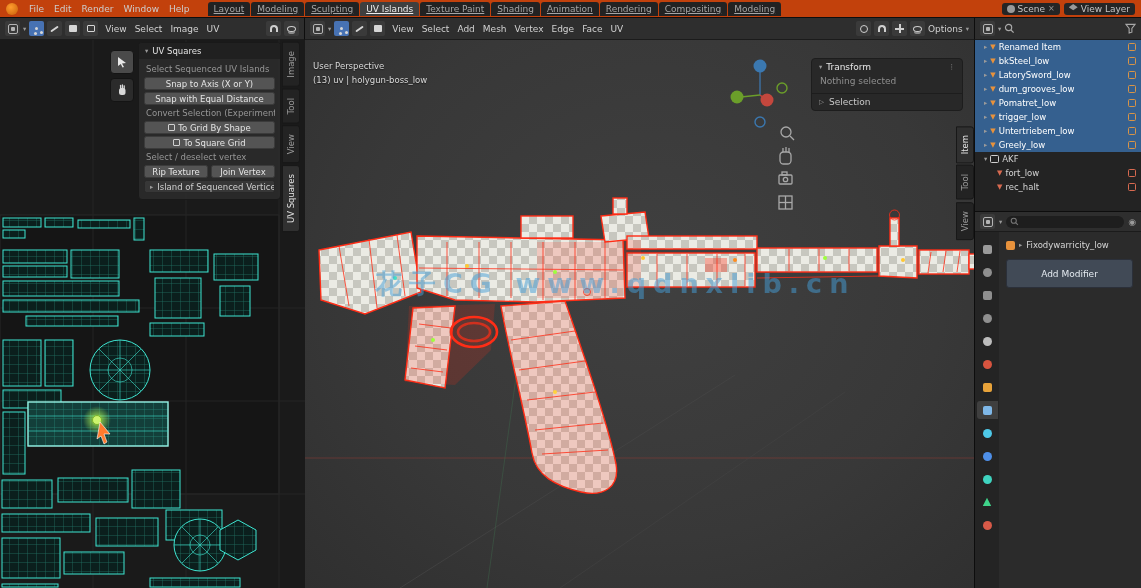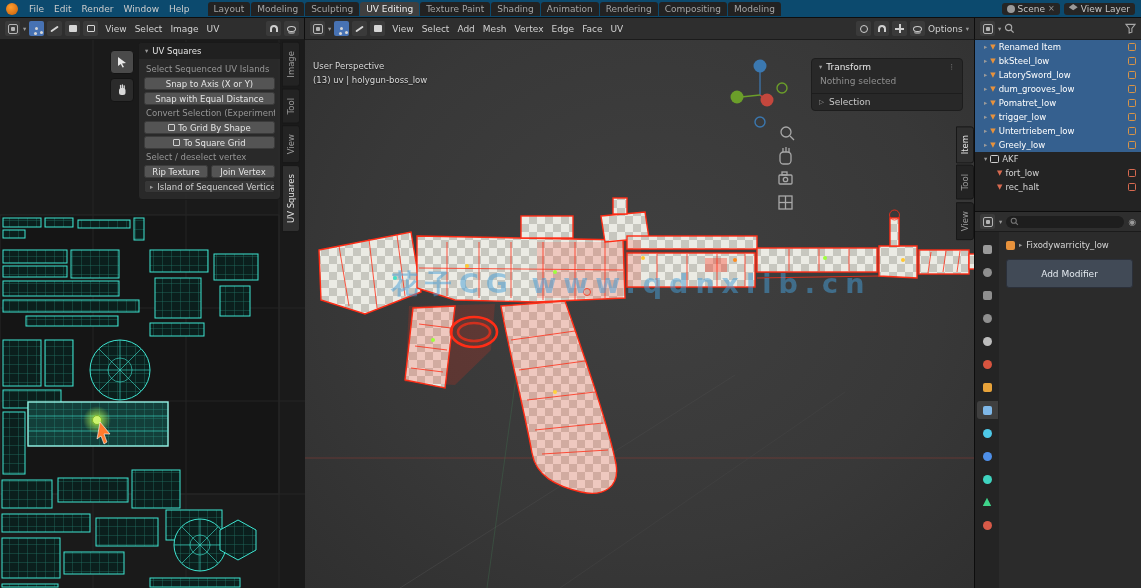--- a/index.html
+++ b/index.html
@@ -1,26 +1,26 @@
 <!DOCTYPE html>
 <html style="--uv-teal: #3ee6d2; --seam-red: #ff2d16; --accent-blue: #4772b3; --select-blue: #35608f; --object-orange: #e8923c; --watermark-blue: #459fd8;"><head>
 <meta charset="utf-8">
 <style>
   * { margin:0; padding:0; box-sizing:border-box; }
   html,body { background:#000; }
   .app { position:relative; width:1141px; height:588px; overflow:hidden; background:#1d1d1d;
          font-family:"DejaVu Sans","Liberation Sans",sans-serif; color:#c8c8c8; }
 
   
-  .topbar { position:absolute; left:0; top:0; width:1141px; height:18px; background:#0c4a6e;
+  .topbar { position:absolute; left:0; top:0; width:1141px; height:18px; background:#c2410c;
             border-bottom:1px solid #0e0e0e; display:flex; align-items:center; padding:0 6px; gap:1px; z-index:40; }
   .logo { width:12px; height:12px; border-radius:50%; background:radial-gradient(circle at 40% 35%, #ff9d2e, #c75e08); margin-right:5px; flex:none; }
   .menu-item { font-size:9px; color:#cdcdcd; padding:1px 5px; border-radius:2px; white-space:nowrap; }
   .ws-tabs { display:flex; margin-left:12px; gap:1px; }
-  .ws-tab { font-size:9px; color:#a5a5a5; padding:2px 6px; border-radius:3px 3px 0 0; background:#222; white-space:nowrap; }
+  .ws-tab { font-size:9px; color:#a5a5a5; padding:2px 6px; border-radius:3px 3px 0 0; background:#222; white-space:nowrap;text-decoration:underline; }
   .ws-tab.active { background:#3f3f3f; color:#ececec; }
   .topbar-right { margin-left:auto; display:flex; align-items:center; gap:4px; font-size:9px; }
   .tb-chip { display:flex; align-items:center; gap:3px; background:#252525; border-radius:3px; padding:1px 5px; color:#c5c5c5; }
   .mini-circle { width:8px; height:8px; background:#9a9a9a; border-radius:50%; flex:none; }
   .mini-layers { width:9px; height:9px; background:#9a9a9a; clip-path:polygon(50% 0,100% 35%,50% 70%,0 35%); flex:none; }
   .x-glyph { color:#9a9a9a; font-size:8px; }
 
   
   .ed-header { position:absolute; height:22px; background:#2e2e2e; border-bottom:1px solid #1b1b1b;
                display:flex; align-items:center; padding:0 5px; gap:3px; z-index:20; }
@@ -75,21 +75,21 @@
   .side-tab { writing-mode:vertical-rl; transform:rotate(180deg); font-size:8.5px; color:#9a9a9a; background:#232323;
               padding:8px 3px; border-radius:3px 0 0 3px; border:1px solid #181818; white-space:nowrap; }
   .side-tab.active { background:#303030; color:#e2e2e2; }
   .uv-side-tabs { left:282px; top:42px; }
   .vp-side-tabs { left:956px; top:126px; }
 
   
   .vp-canvas { position:absolute; left:305px; top:40px; width:670px; height:548px; border-right:1px solid #0d0d0d;
                background:radial-gradient(ellipse at 52% 42%, #404040 0%, #383838 60%, #2f2f2f 100%); overflow:hidden; }
   .vp-text { position:absolute; left:8px; top:20px; font-size:8.5px; color:#dadada; line-height:1.6; text-shadow:0 1px 1px rgba(0,0,0,.55); z-index:6; }
-  .watermark { position:absolute; left:86px; top:226px; font-size:27px; font-weight:bold; letter-spacing:7px;
+  .watermark { position:absolute; left:70px; top:226px; font-size:27px; font-weight:bold; letter-spacing:7px;
                color:var(--watermark-blue); opacity:.5; white-space:nowrap; z-index:7; }
   .gunp { fill:url(#chk); stroke:var(--seam-red); stroke-width:1.4; }
   .seam { stroke:var(--seam-red); stroke-width:1; fill:none; opacity:.8; }
   .rtint { fill:var(--seam-red); opacity:.18; stroke:none; }
   .ring { stroke:var(--seam-red); stroke-width:2.6; fill:none; }
   .floorline { opacity:.55; }
   .navico { stroke:#a8a8a8; stroke-width:1.3; fill:none; }
 
   .tf-panel { position:absolute; left:506px; top:18px; width:152px; background:rgba(40,40,40,.96); border:1px solid #1d1d1d;
               border-radius:4px; font-size:9px; z-index:8; }
@@ -141,21 +141,21 @@
       <span class="menu-item">File</span>
         <span class="menu-item">Edit</span>
         <span class="menu-item">Render</span>
         <span class="menu-item">Window</span>
         <span class="menu-item">Help</span>
     </div>
     <div class="ws-tabs">
       <span class="ws-tab">Layout</span>
         <span class="ws-tab">Modeling</span>
         <span class="ws-tab">Sculpting</span>
-        <span class="ws-tab active">UV Editing</span>
+        <span class="ws-tab active">UV Islands</span>
         <span class="ws-tab">Texture Paint</span>
         <span class="ws-tab">Shading</span>
         <span class="ws-tab">Animation</span>
         <span class="ws-tab">Rendering</span>
         <span class="ws-tab">Compositing</span>
         <span class="ws-tab">Modeling</span>
     </div>
     <div class="topbar-right">
       <span class="tb-chip">
         <span class="mini-circle"></span>

